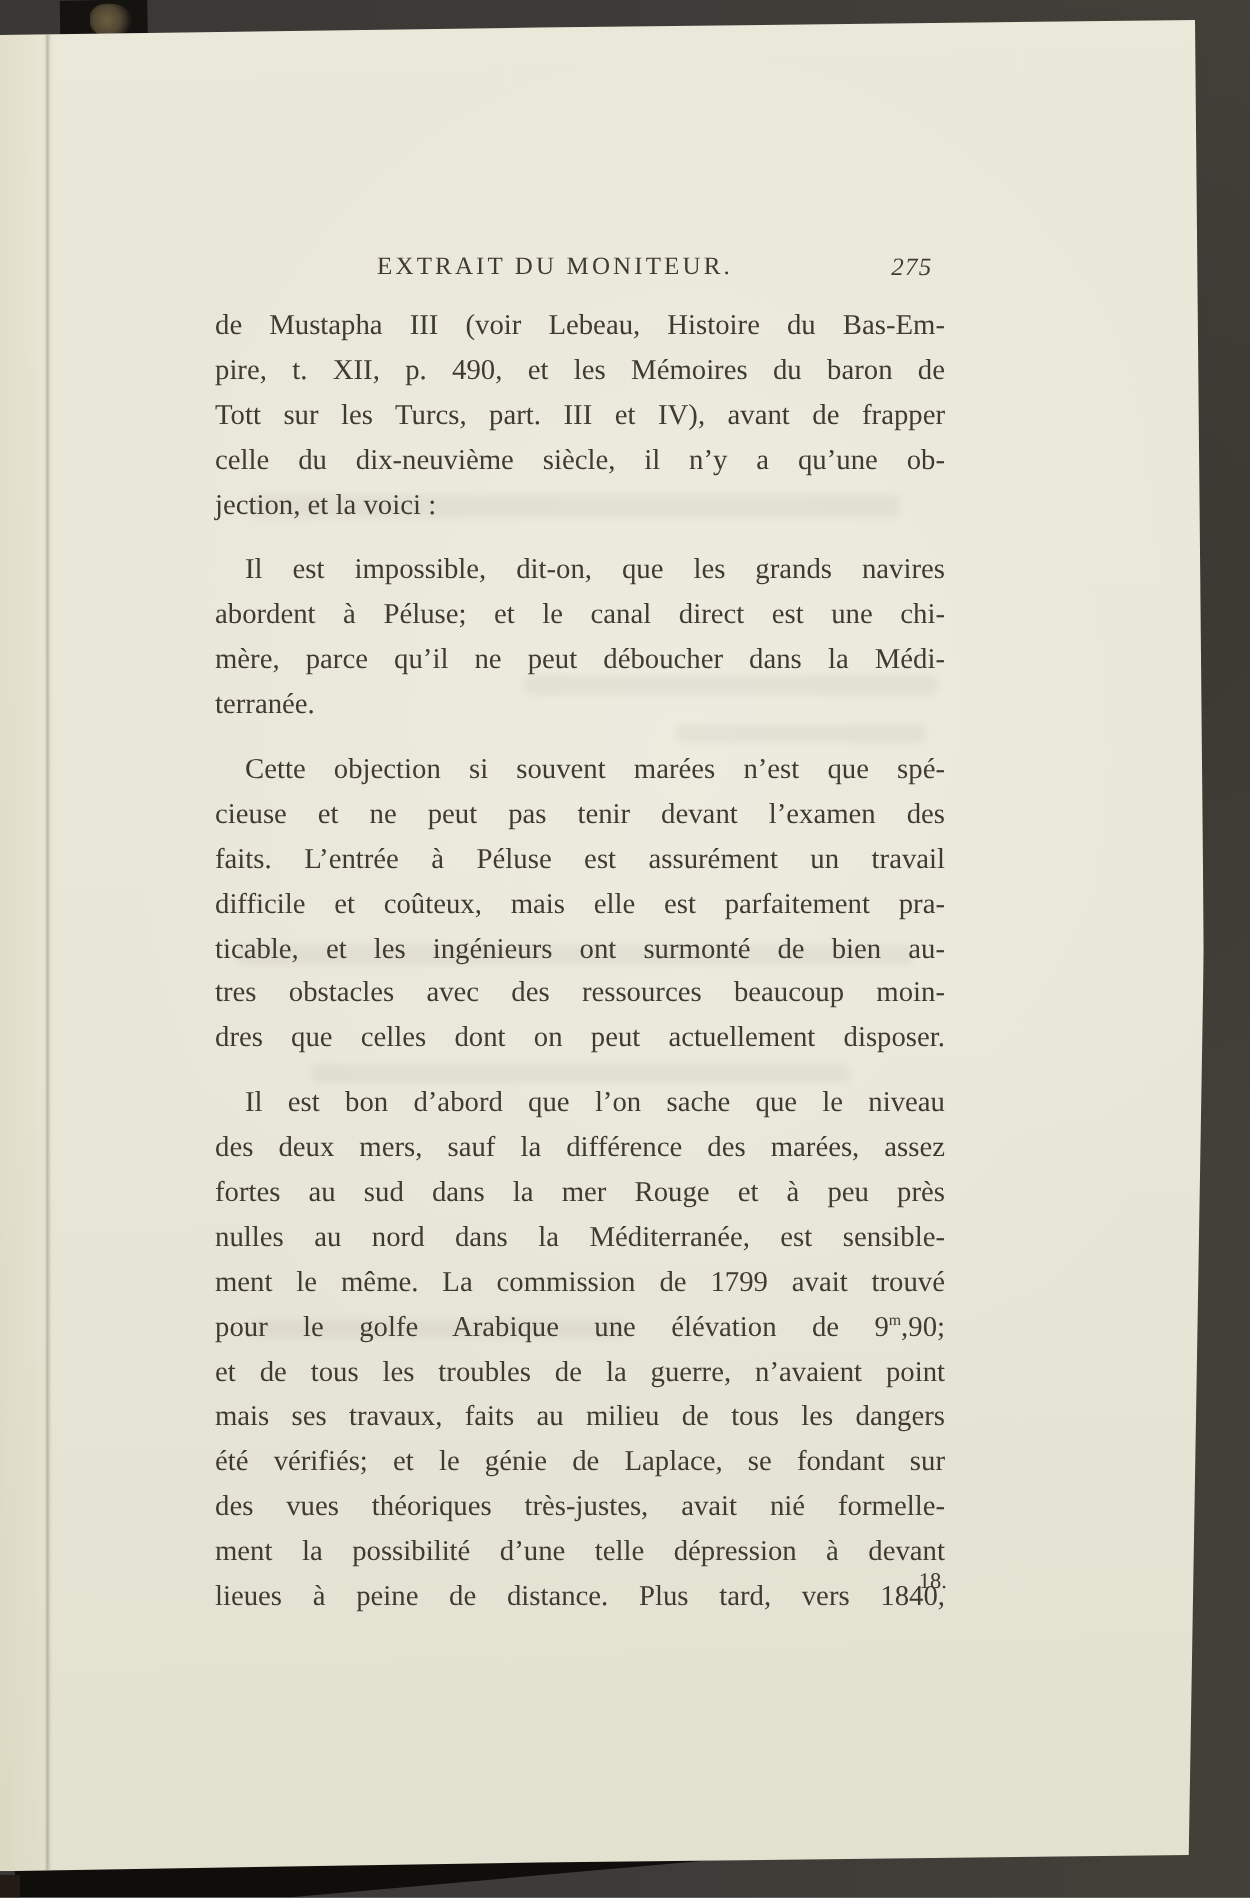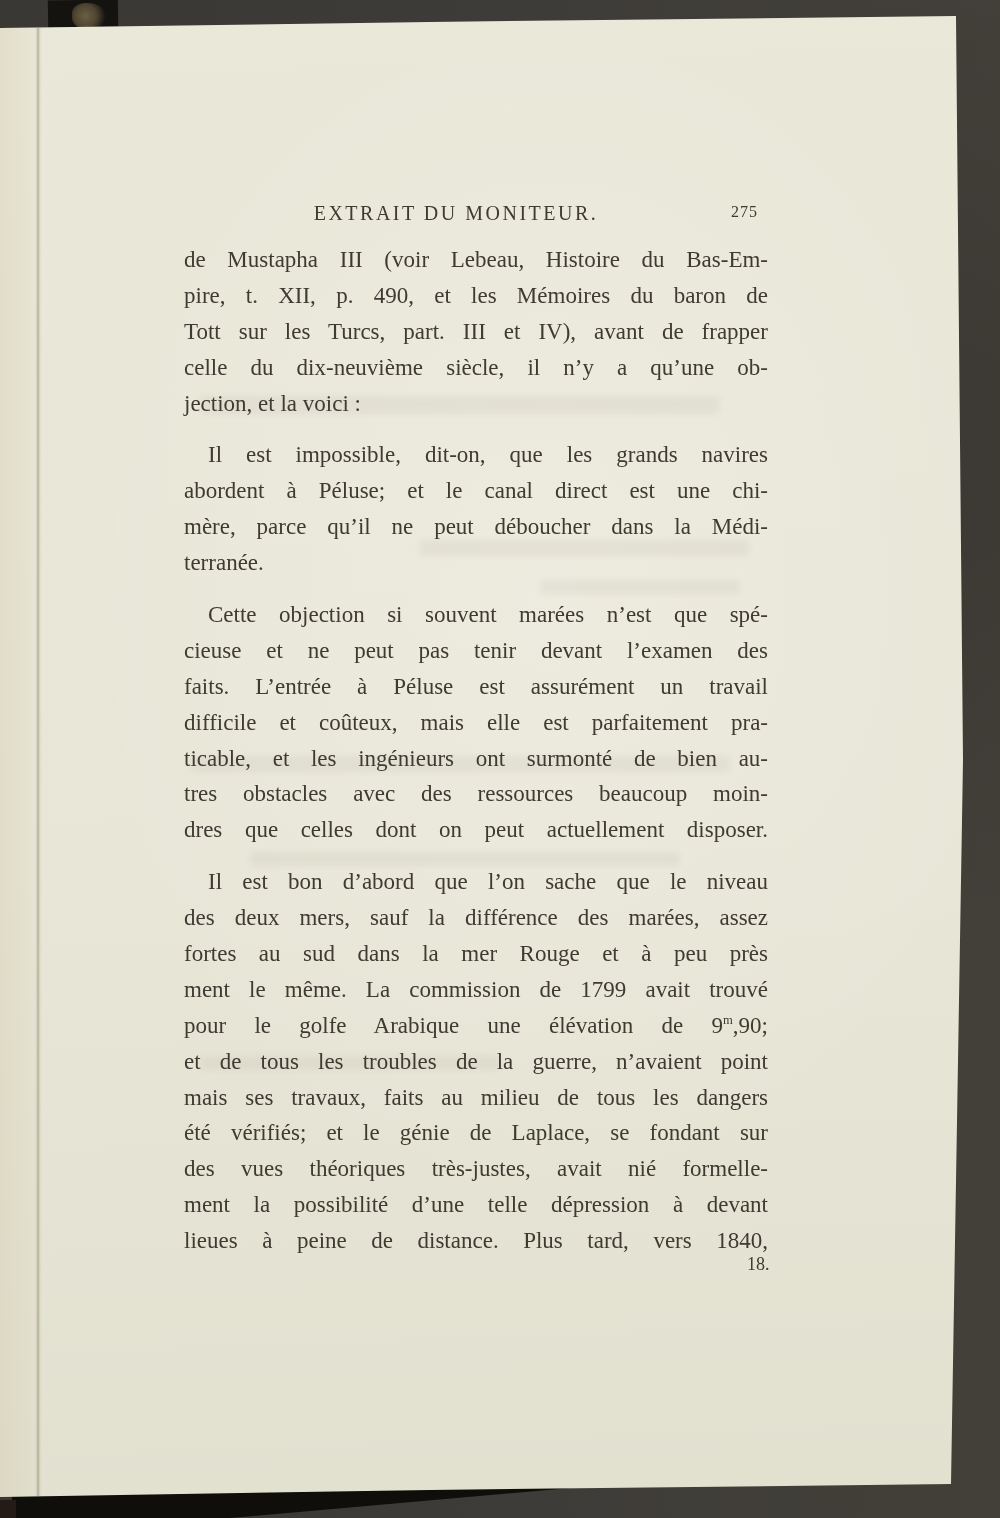--- a/index.html
+++ b/index.html
@@ -53,34 +53,34 @@
   
   .bleed { position: absolute; background: #6a655a; opacity: 0.065; filter: blur(3px); border-radius: 4px; }
   .bleed.b1 { left: 200px; top: 396px;  width: 520px; height: 18px; }
   .bleed.b2 { left: 420px; top: 540px;  width: 330px; height: 16px; }
   .bleed.b3 { left: 540px; top: 580px;  width: 200px; height: 14px; }
   .bleed.b4 { left: 190px; top: 756px;  width: 540px; height: 16px; }
   .bleed.b5 { left: 250px; top: 852px;  width: 430px; height: 14px; }
   .bleed.b6 { left: 200px; top: 1056px; width: 300px; height: 14px; }
   
   .text-column {
-    position: absolute; left: 184px; top: 202px; width: 584px;
+    position: absolute; left: 172px; top: 202px; width: 584px;
     color: #3f3a32;
   }
   .running-head {
     position: relative; height: 40px;
     font-size: 20px; letter-spacing: 2.5px;
   }
   .running-title {
     display: block; text-align: center;
     padding-right: 40px; 
   }
   .page-number {
     position: absolute; right: 10px; top: 1px;
-    font-size: 16px; letter-spacing: 1px;
+    font-size: 20px; letter-spacing: 1px; font-style: italic;
   }
   .body-text {
     position: absolute; left: 0; top: 40px; width: 584px;
     font-size: 23px;
   }
   .paragraph { margin: 0; }
   .line {
     height: 35.9px; line-height: 35.9px;
     text-align: justify; text-align-last: justify;
     white-space: nowrap;
@@ -139,20 +139,21 @@
           <div class="line"><span>faits. L’entrée à Péluse est assurément un travail</span></div>
           <div class="line"><span>difficile et coûteux, mais elle est parfaitement pra-</span></div>
           <div class="line"><span>ticable, et les ingénieurs ont surmonté de bien au-</span></div>
           <div class="line"><span>tres obstacles avec des ressources beaucoup moin-</span></div>
           <div class="line"><span>dres que celles dont on peut actuellement disposer.</span></div>
         </div>
         <div class="paragraph">
           <div class="line indent"><span>Il est bon d’abord que l’on sache que le niveau</span></div>
           <div class="line"><span>des deux mers, sauf la différence des marées, assez</span></div>
           <div class="line"><span>fortes au sud dans la mer Rouge et à peu près</span></div>
+          <div class="line"><span>nulles au nord dans la Méditerranée, est sensible-</span></div>
           <div class="line"><span>ment le même. La commission de 1799 avait trouvé</span></div>
           <div class="line"><span>pour le golfe Arabique une élévation de 9</span><span class="sup">m</span><span>,90;</span></div>
           <div class="line"><span>et de tous les troubles de la guerre, n’avaient point</span></div>
           <div class="line"><span>mais ses travaux, faits au milieu de tous les dangers</span></div>
           <div class="line"><span>été vérifiés; et le génie de Laplace, se fondant sur</span></div>
           <div class="line"><span>des vues théoriques très-justes, avait nié formelle-</span></div>
           <div class="line"><span>ment la possibilité d’une telle dépression à devant</span></div>
           <div class="line"><span>lieues à peine de distance. Plus tard, vers 1840,</span></div>
         </div>
       </div>

